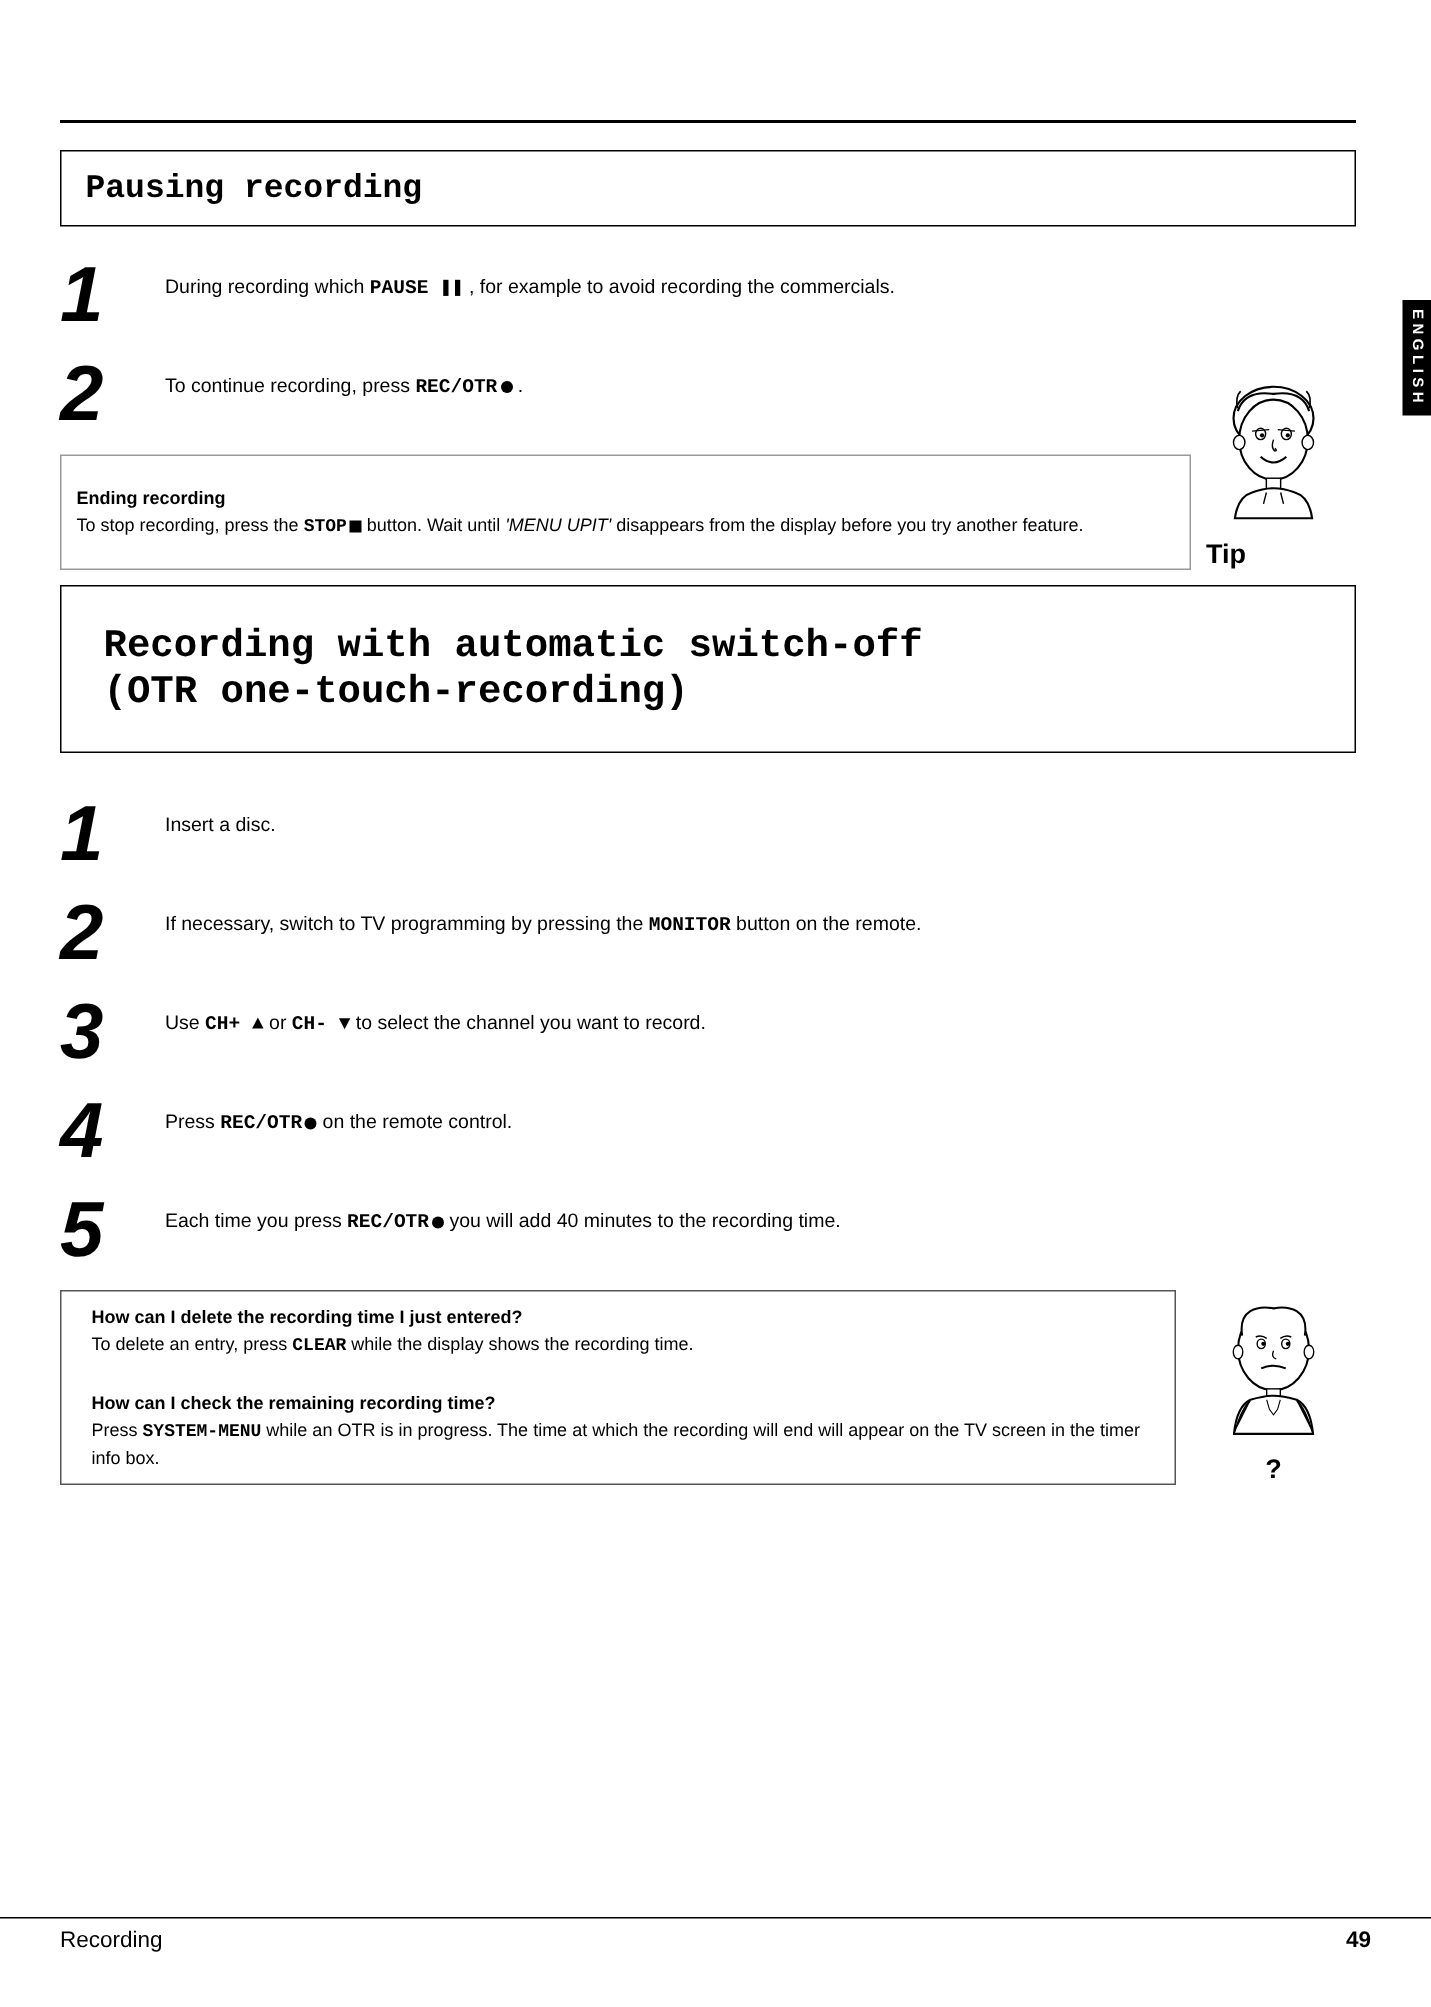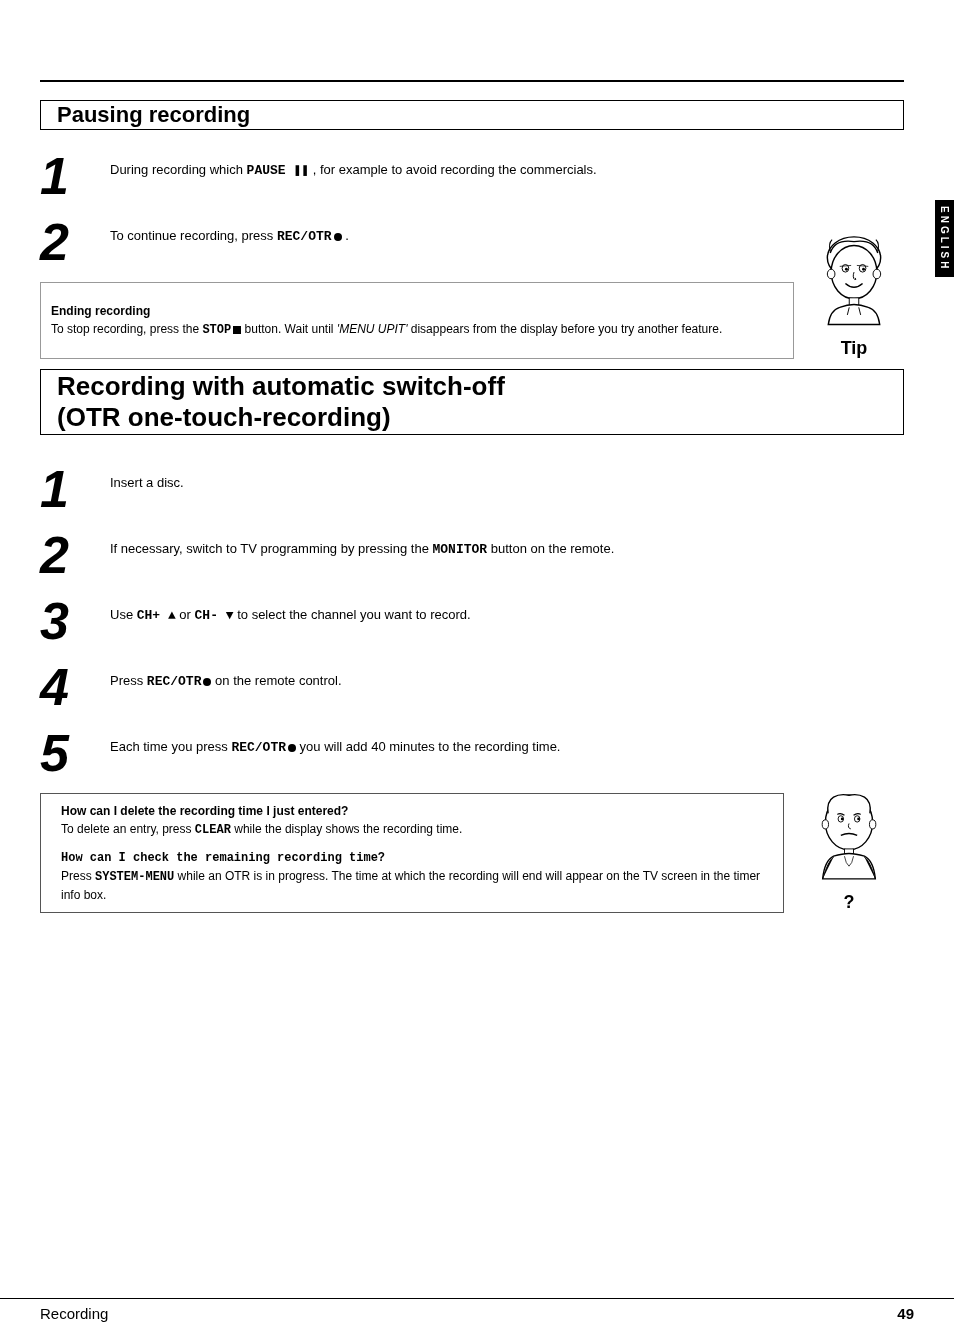--- a/index.html
+++ b/index.html
@@ -50,35 +50,36 @@
     .top-rule {
       border: none;
       border-top: 2px solid #000;
       margin-bottom: 18px;
       margin-top: 60px;
     }
 
     
     .section-box {
       border: 1.5px solid #000;
-      padding: 1px 16px;
+      padding: 12px 16px;
       margin-bottom: 20px;
+      font-family: Liberation Mono, monospace;
     }
 
     .section-title {
       font-size: 22px;
       font-weight: bold;
       margin: 0;
     }
 
     .section-title-large {
       font-size: 26px;
       font-weight: bold;
       line-height: 1.2;
-      margin: 0;
+      margin: 12px;
     }
 
     .step-row {
       display: flex;
       align-items: flex-start;
       margin-bottom: 14px;
     }
 
     .step-num-single {
       font-size: 52px;
@@ -119,21 +120,20 @@
 
     .tip-label-bold {
       font-weight: bold;
       font-size: 12px;
     }
 
     .tip-illustration {
       width: 100px;
       display: flex;
       flex-direction: column;
-      align-items: center;
       justify-content: flex-end;
       margin-left: 10px;
     }
 
     .tip-word {
       font-size: 18px;
       font-weight: bold;
       margin-top: 4px;
     }
 
@@ -166,21 +166,21 @@
       align-items: center;
       justify-content: flex-end;
       margin-left: 10px;
     }
 
     .bold { font-weight: bold; }
 
     
     .footer {
       position: absolute;
-      bottom: 16px;
+      bottom: 36px;
       left: 0;
       right: 0;
       padding: 0 40px;
       display: flex;
       justify-content: space-between;
       align-items: flex-end;
       border-top: 1.5px solid #000;
       padding-top: 6px;
     }
 
@@ -356,21 +356,21 @@
         <div class="step-text">
           <span>Each time you press </span><span class="btn-name">REC/OTR</span><span class="bullet-circle"></span><span> you will add 40 minutes to the recording time.</span>
         </div>
       </div>
 
       <div class="otr-tip-box">
         <div class="tip-label-bold">How can I delete the recording time I just entered?</div>
         <div>
           <span>To delete an entry, press </span><span class="btn-name">CLEAR</span><span> while the display shows the recording time.</span>
         </div>
-        <div class="tip-label-bold" style="margin-top:10px;font-family:Liberation Mono, monospace;">How can I check the remaining recording time?</div>
+        <div class="tip-label-bold" style="margin-top:20px;">How can I check the remaining recording time?</div>
         <div>
           <span>Press </span><span class="btn-name">SYSTEM-MENU</span><span> while an OTR is in progress. The time at which the recording will end will appear on the TV screen in the timer info box.</span>
         </div>
       </div>
 
     </div>
 
     <div class="otr-illustration">
       <svg class="face-svg-q" viewBox="0 0 90 110" xmlns="http://www.w3.org/2000/svg">
 

